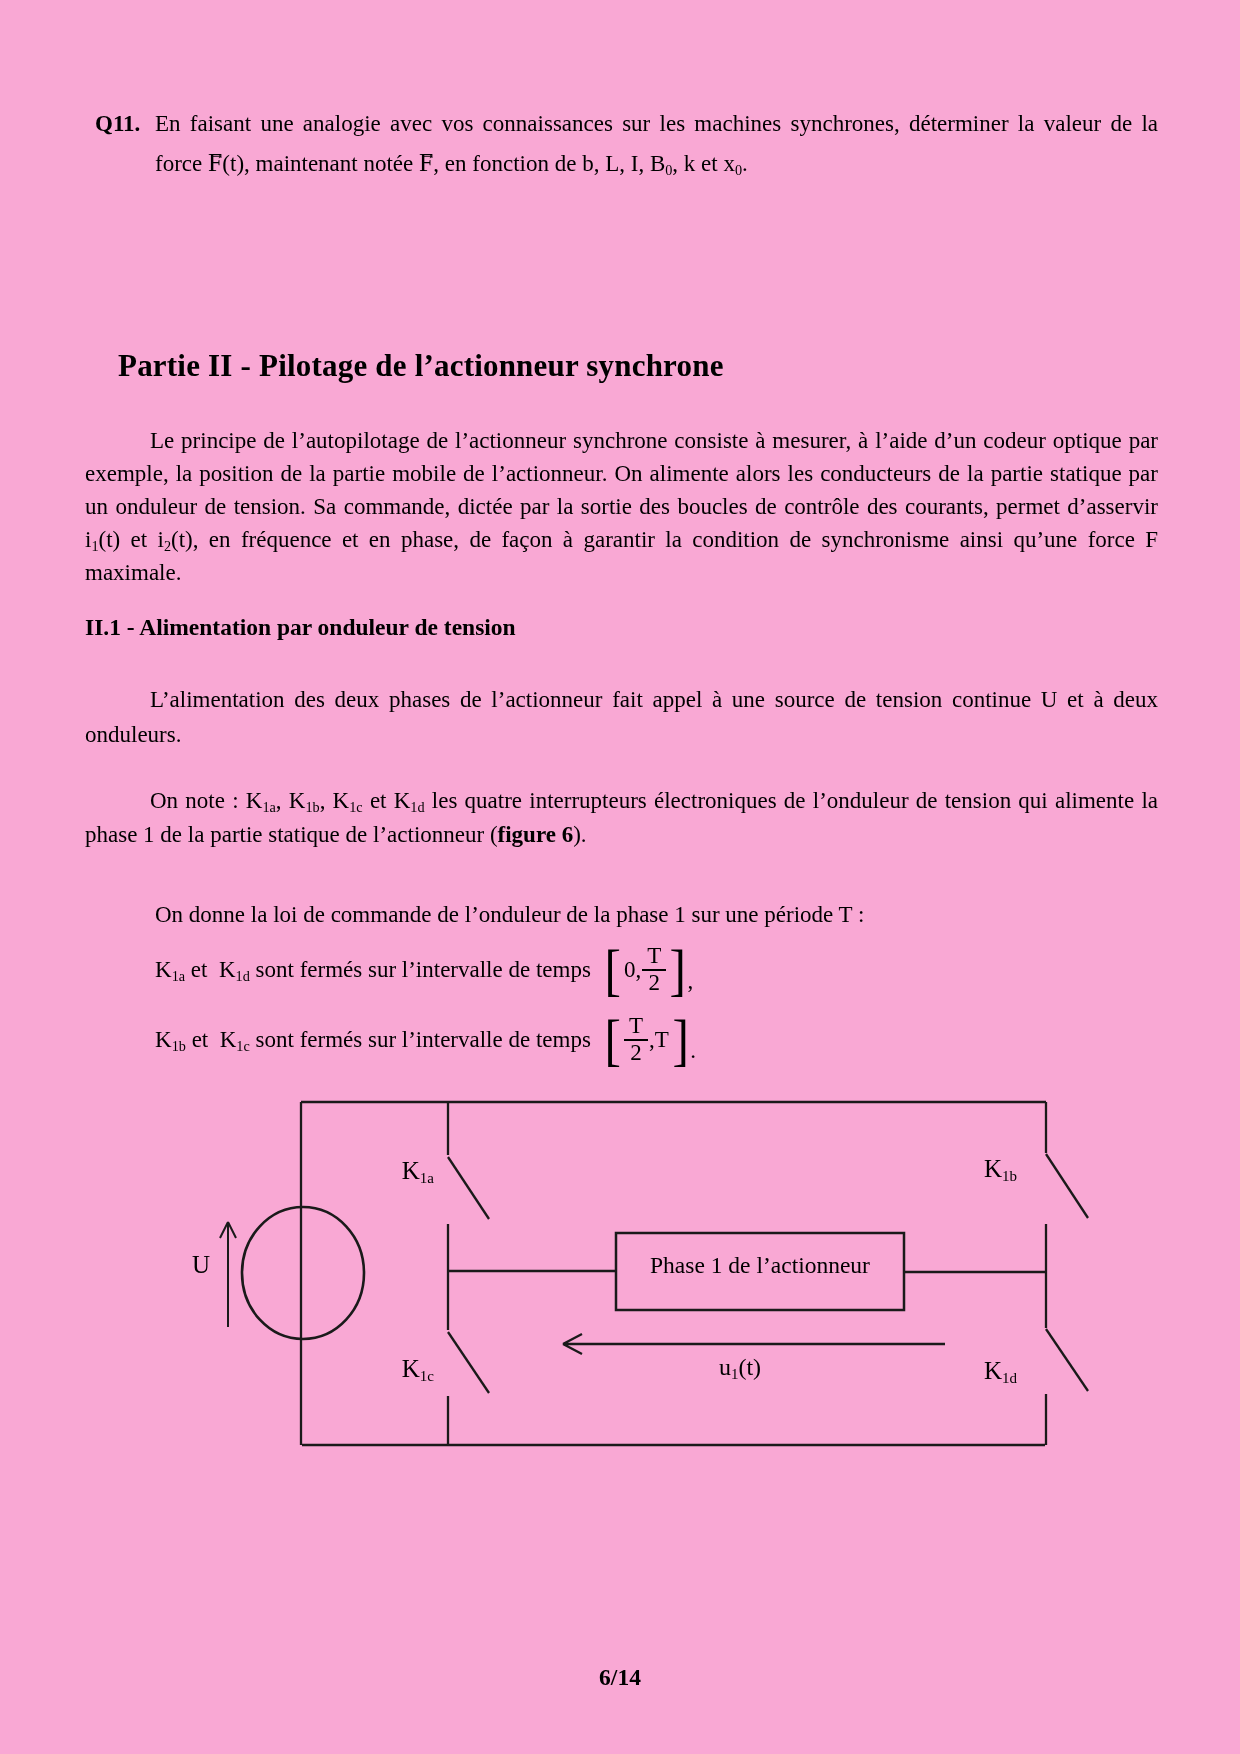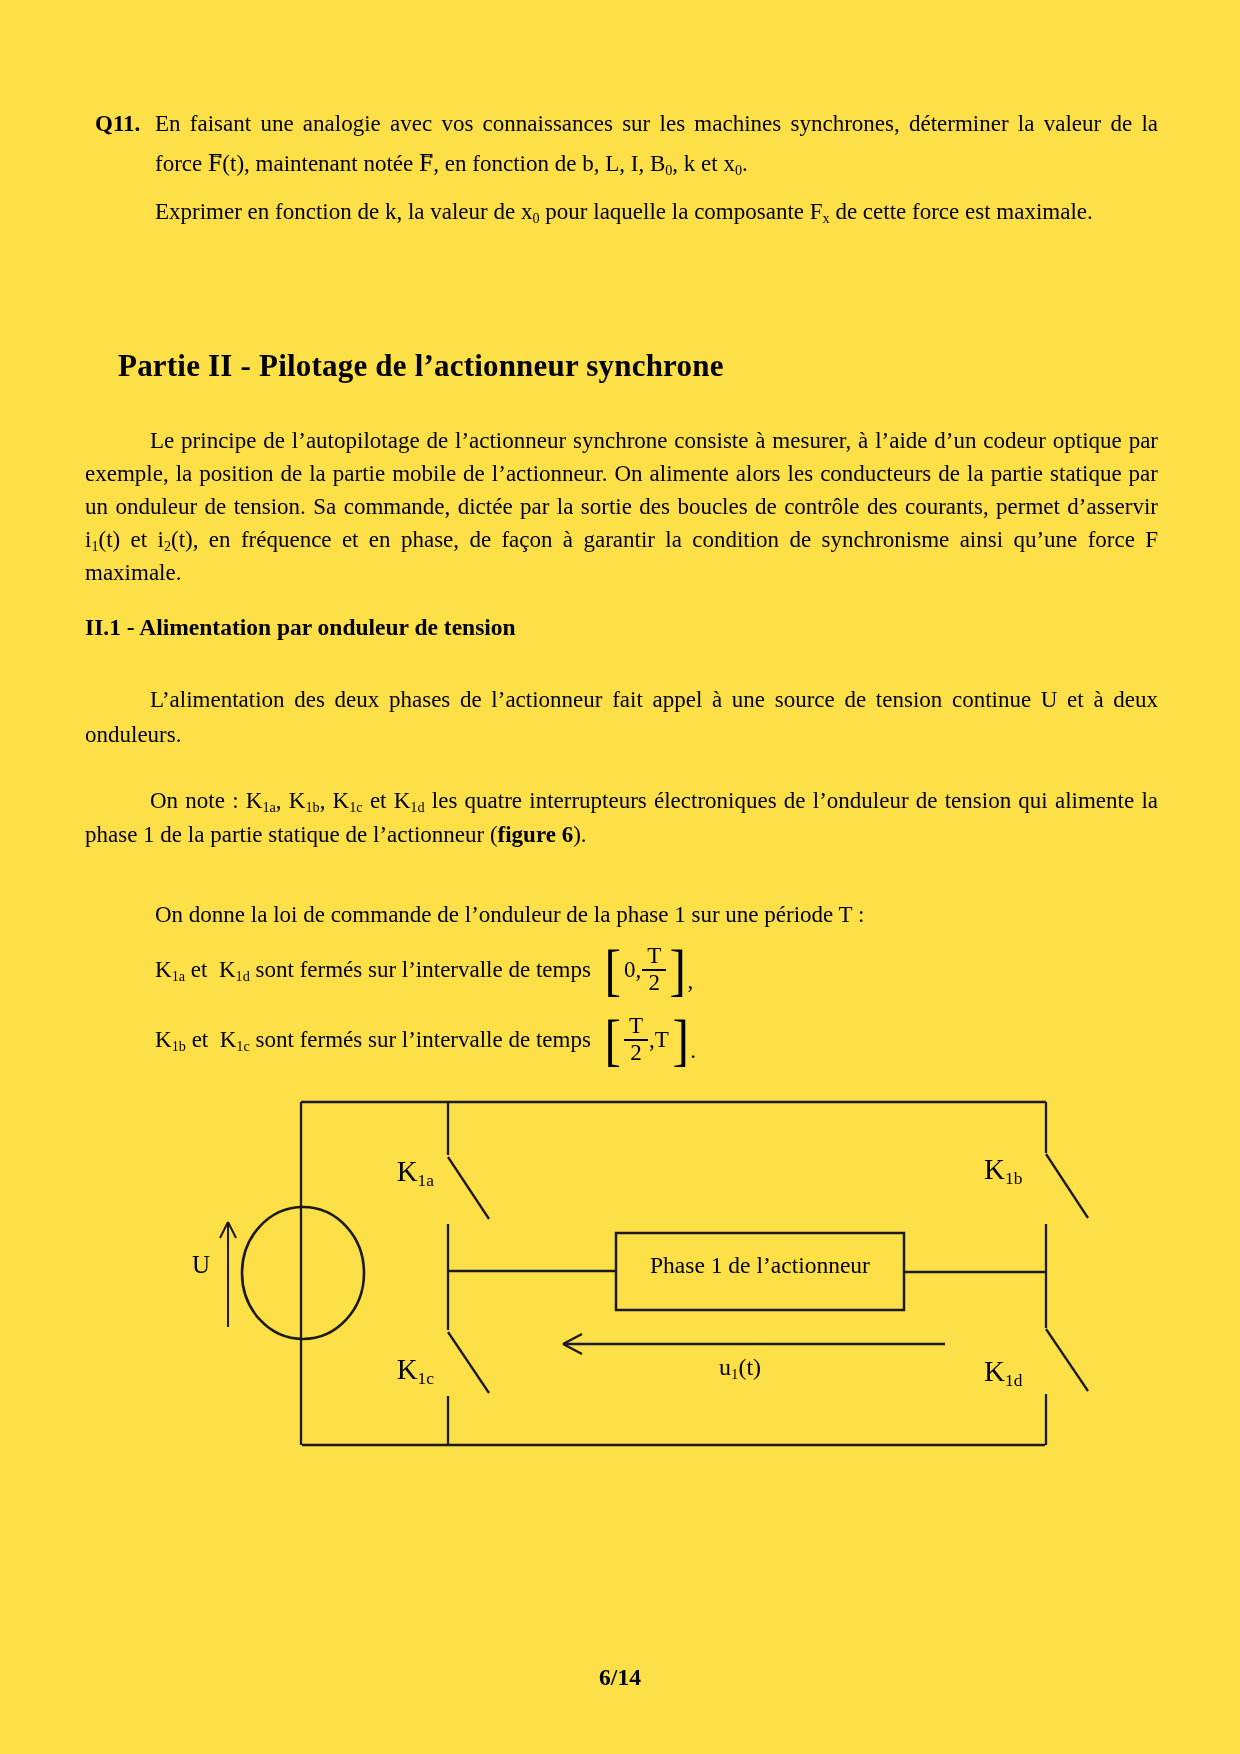--- a/index.html
+++ b/index.html
@@ -1,19 +1,19 @@
 <!DOCTYPE html>
 <html><head>
 <meta charset="utf-8">
 <style>
   html,body{margin:0;padding:0;background:#e8e8e8;}
   .page{
     position:relative;
     width:1240px;height:1754px;
-    background:#fde047;
+    background:#f9a8d4;
     font-family:"Liberation Serif","DejaVu Serif",serif;
     color:#000;
     overflow:hidden;
   }
   
   .abs{position:absolute;}
   .qblock{left:85px;width:1073px;padding-left:70px;box-sizing:border-box;}
   .qlabel{position:absolute;left:10px;top:0;font-weight:bold;font-size:23px;line-height:39px;}
   .qtext{margin:0;font-size:23px;line-height:39px;text-align:justify;}
   .q12 .qtext{line-height:31px;}
@@ -38,21 +38,21 @@
   .law .lbr,.law .rbr{font-size:58px;line-height:1;font-weight:400;transform:scaleX(.85);}
   .law .lbr{margin-left:6px;}
   .ivl{display:inline-flex;align-items:center;gap:1px;padding:0 2px;}
   .frac{display:inline-flex;flex-direction:column;align-items:center;line-height:1.08;}
   .frac .num{display:block;border-bottom:2px solid #000;padding:0 5px;}
   .frac .den{display:block;padding:0 5px;}
   .law .tail{align-self:flex-end;padding-bottom:8px;}
   
   .figure{left:0;top:1080px;width:1240px;height:380px;}
   .figure svg{position:absolute;left:0;top:0;}
-  .flabel{position:absolute;font-size:29px;line-height:26px;white-space:nowrap;}
+  .flabel{position:absolute;font-size:25px;line-height:26px;white-space:nowrap;}
   .flabel sub{font-size:0.6em;}
   .k1a,.k1c{left:350px;width:84px;text-align:right;}
   .k1b,.k1d{left:984px;}
   .k1a{top:78px;} .k1b{top:76px;} .k1c{top:276px;} .k1d{top:278px;text-align:center;}
   .usrc{left:192px;top:172px;font-size:25px;}
   .loadtxt{position:absolute;left:616px;top:153px;width:288px;height:65px;
            display:flex;align-items:center;justify-content:center;font-size:23.5px;}
   .u1lbl{position:absolute;left:676px;top:274px;width:128px;text-align:center;font-size:24px;}
   .caption{left:85px;top:1488px;width:1073px;text-align:center;font-size:24px;}
   .caption b{font-weight:bold;}
@@ -61,21 +61,20 @@
   .footer{left:0;top:1664px;width:1240px;text-align:center;font-weight:bold;font-size:23.5px;}
 </style>
 </head>
 <body>
 
 <div class="page">
 
   <div class="abs qblock q11">
     <span class="qlabel">Q11.</span>
     <p class="qtext">En faisant une analogie avec vos connaissances sur les machines synchrones, déterminer la valeur de la force <span class="vec">F<span class="arr">→</span></span>(t), maintenant notée <span class="vec">F<span class="arr">→</span></span>, en fonction de b, L, I, B<sub>0</sub>, k et x<sub>0</sub>.</p>
-    <p class="qtext second">Exprimer en fonction de k, la valeur de x<sub>0</sub> pour laquelle la composante F<sub>x</sub> de cette force est maximale.</p>
   </div>
 
   <h1 class="abs part-title">Partie II - Pilotage de l’actionneur synchrone</h1>
 
   <p class="abs para intro">Le principe de l’autopilotage de l’actionneur synchrone consiste à mesurer, à l’aide d’un codeur optique par exemple, la position de la partie mobile de l’actionneur. On alimente alors les conducteurs de la partie statique par un onduleur de tension. Sa commande, dictée par la sortie des boucles de contrôle des courants, permet d’asservir i<sub>1</sub>(t) et i<sub>2</sub>(t), en fréquence et en phase, de façon à garantir la condition de synchronisme ainsi qu’une force F maximale.</p>
 
   <h2 class="abs sec-title">II.1 - Alimentation par onduleur de tension</h2>
 
   <p class="abs para p1">L’alimentation des deux phases de l’actionneur fait appel à une source de tension continue U et à deux onduleurs.</p>
   <p class="abs para p2">On note : K<sub>1a</sub>, K<sub>1b</sub>, K<sub>1c</sub> et K<sub>1d</sub> les quatre interrupteurs électroniques de l’onduleur de tension qui alimente la phase 1 de la partie statique de l’actionneur (<b>figure 6</b>).</p>

